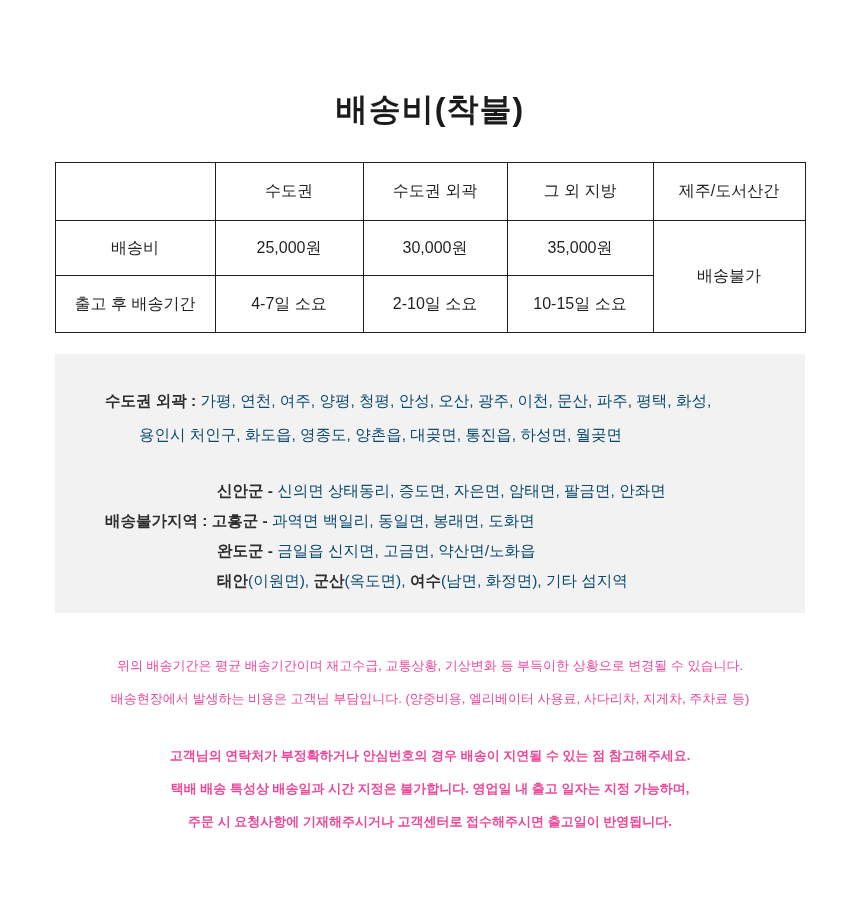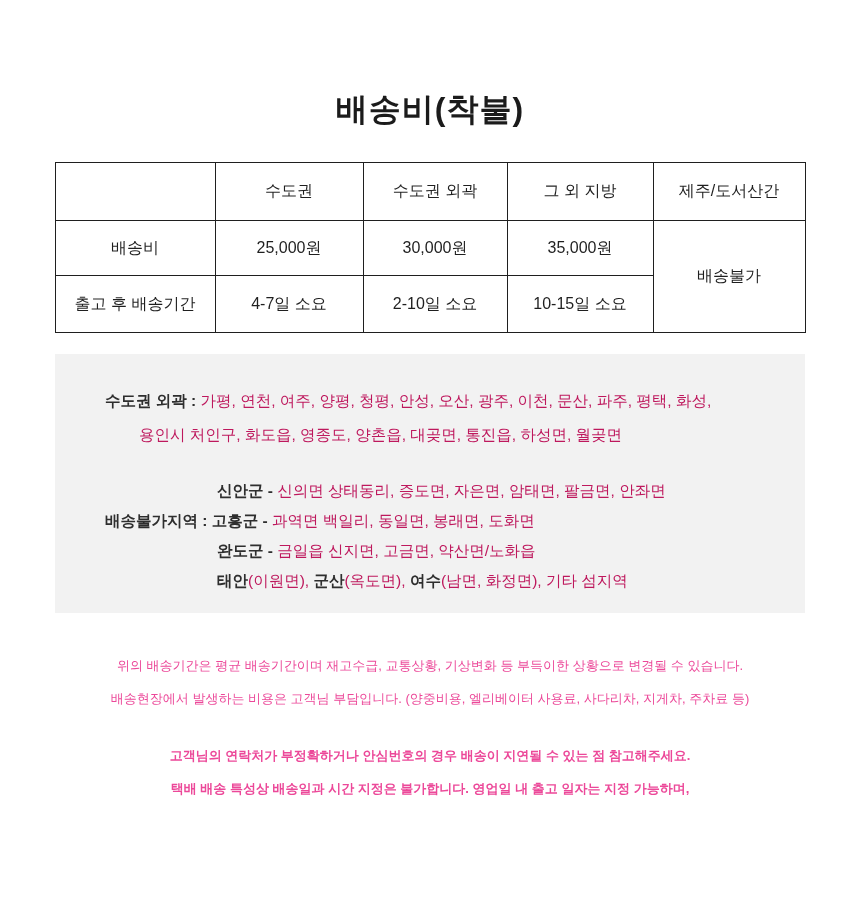--- a/index.html
+++ b/index.html
@@ -52,21 +52,21 @@
     font-size: 15.5px;
   }
   .notice-box .line { white-space: nowrap; }
   .outskirts .line { line-height: 34px; }
   .outskirts .cont { margin-left: 34px; }
   .undeliv { margin-top: 24px; }
   .undeliv .line { line-height: 30px; }
   .undeliv .cont { margin-left: 112px; }
   .lbl  { font-weight: 700; color: #2e2e2e; }
   .bold { font-weight: 700; color: #2e2e2e; }
-  .muted { color: #be185d; }
+  .muted { color: #0c4a6e; }
 
   .para {
     text-align: center;
     font-size: 13px;
     color: #ec4899;
     line-height: 33px;
   }
   .para-1 { margin-top: 36px; }
   .para-2 { margin-top: 24px; font-weight: bold; }
 </style>
@@ -143,15 +143,16 @@
   </div>
 
   <p class="para para-1">
     <span>위의 배송기간은 평균 배송기간이며 재고수급, 교통상황, 기상변화 등  부득이한 상황으로 변경될 수 있습니다.</span><br>
     <span>배송현장에서 발생하는 비용은 고객님 부담입니다. (양중비용, 엘리베이터 사용료, 사다리차, 지게차, 주차료 등)</span>
   </p>
 
   <p class="para para-2">
     <span>고객님의 연락처가 부정확하거나 안심번호의 경우 배송이 지연될 수 있는 점 참고해주세요.</span><br>
     <span>택배 배송 특성상 배송일과 시간 지정은 불가합니다. 영업일 내 출고 일자는 지정 가능하며,</span><br>
+    <span>주문 시 요청사항에 기재해주시거나 고객센터로 접수해주시면 출고일이 반영됩니다.</span>
   </p>
 
 </div>
 
 </body></html>

